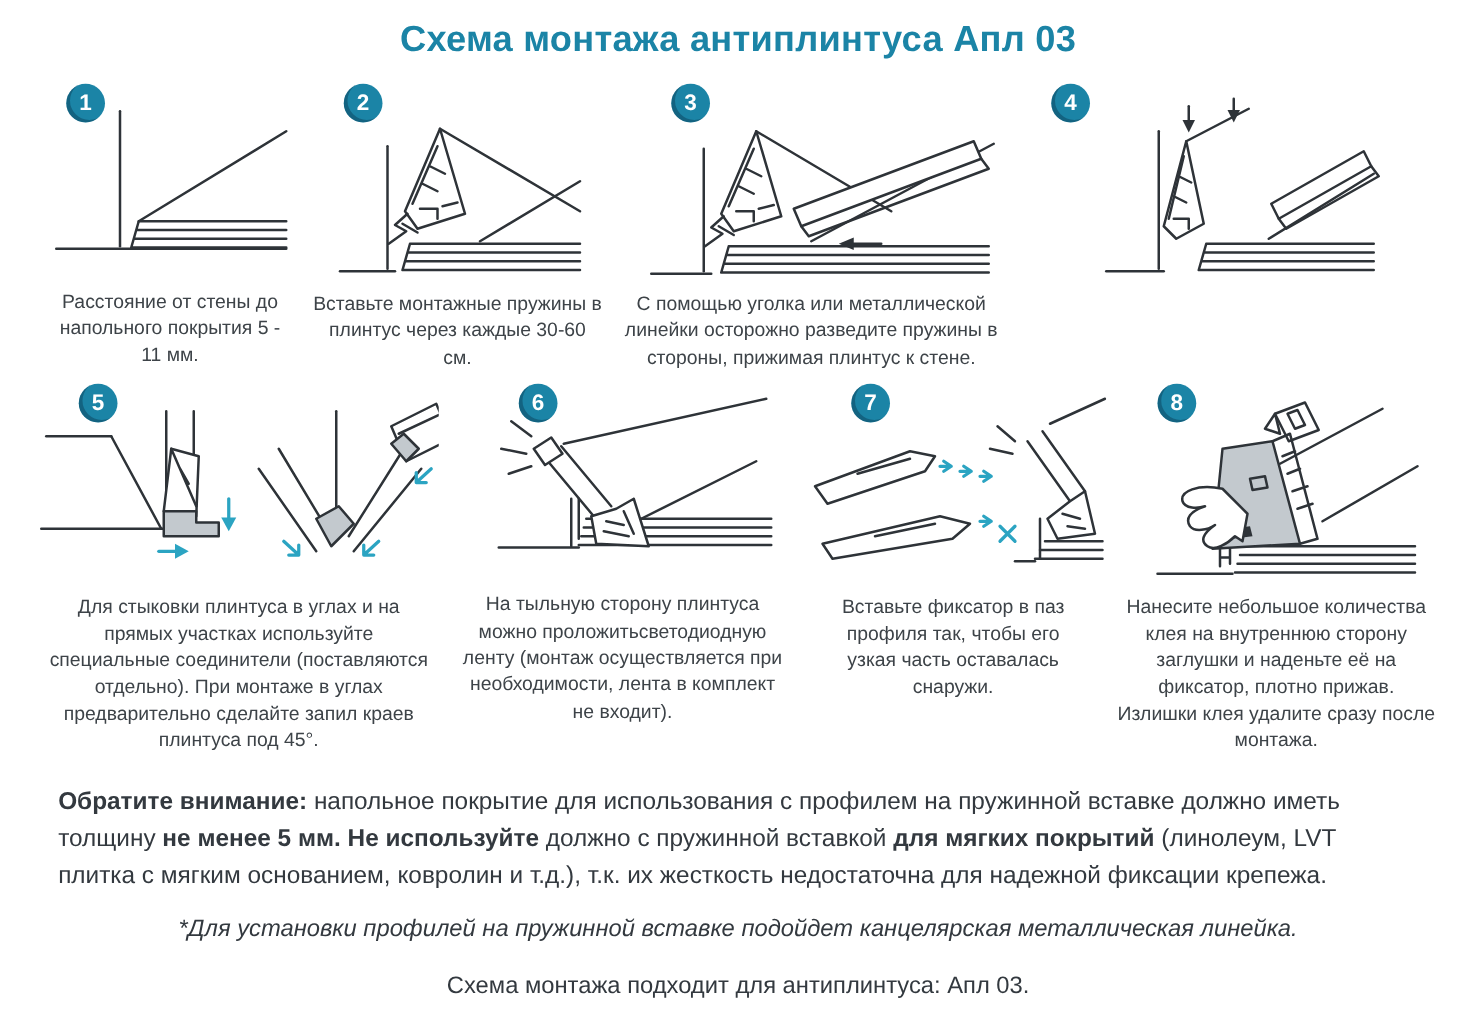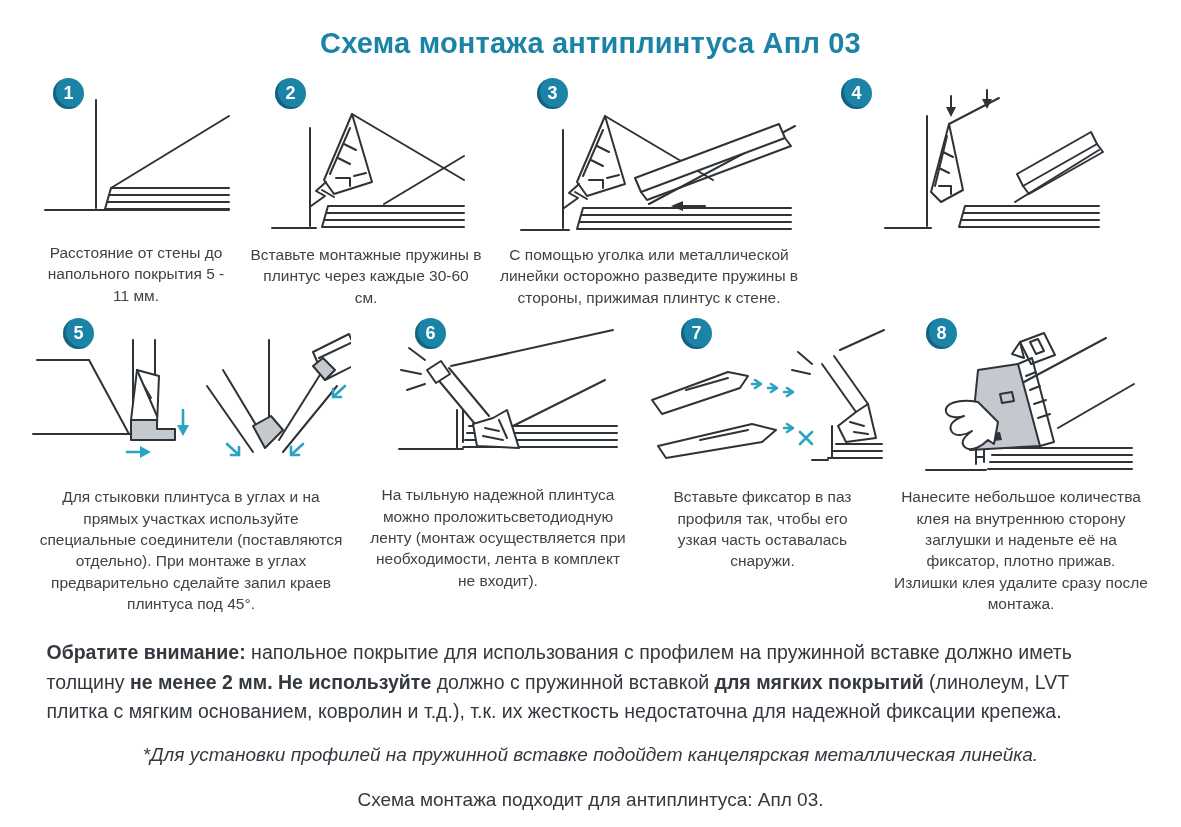--- a/index.html
+++ b/index.html
@@ -5,21 +5,21 @@
   html,body{margin:0;padding:0;background:#fff;}
   .page{
     position:relative;
     width:1181px;height:827px;
     background:#fff;
     font-family:"Liberation Sans", sans-serif;
     color:#343a40;
     overflow:hidden;
   }
   .title{
-    padding-top:27px;
+    padding-top:16px;
     text-align:center;
     font-size:29px;
     font-weight:bold;
     color:#1b84a6;
     letter-spacing:.2px;
   }
   .steps-row{
     display:grid;
     padding:16px 25px 0 25px;
   }
@@ -188,21 +188,21 @@
         <path class="ln" d="M36 22 L52 34 M28 44 L48 48 M34 64 L52 58"></path>
         <path class="ln" d="M78 40 L240 4 M136 102 L232 54"></path>
         <path class="ln" d="M96 100 H244 M94 107 H244 M92 114 H244 M90 121 H244"></path>
         <path class="ln" d="M26 123 H90"></path>
         <path class="ln" d="M84 84 V122 M90 84 V116"></path>
         <path class="ln" d="M62 50 L102 98 M76 42 L116 90"></path>
         <path class="wf" d="M54 44 l14 -9 l9 13 l-14 9 Z"></path>
         <path class="wf" d="M120 92 L100 98 L104 120 L146 122 L134 84 Z"></path>
         <path class="ln" d="M112 102 l14 3 M110 110 l20 4 M126 94 l8 18"></path>
       </svg>
-      <div class="caption cap-w6">На тыльную надежной плинтуса можно проложитьсветодиодную ленту (монтаж осуществляется при необходимости, лента в комплект не входит).</div>
+      <div class="caption cap-w6">На тыльную сторону плинтуса можно проложитьсветодиодную ленту (монтаж осуществляется при необходимости, лента в комплект не входит).</div>
     </div>
 
     <div class="step s7">
       <div class="badge">7</div>
       <svg class="art" width="245" height="152" viewBox="0 0 245 152">
         <path class="wf" d="M12 74 L88 46 L108 50 L100 62 L22 88 Z"></path>
         <path class="ln" d="M46 64 L88 52"></path>
         <path class="wf" d="M18 120 L112 98 L136 104 L122 116 L26 132 Z"></path>
         <path class="ln" d="M60 114 L108 104"></path>
         <path class="ta" d="M112 58 h8 M115 54 l6 4 l-6 4"></path>
@@ -236,21 +236,21 @@
         <path class="gf" d="M72 44 L112 38 L134 120 L64 124 Z"></path>
         <path class="ln" d="M94 68 l12 -2 l2 9 l-12 2 Z"></path>
         <path class="df" d="M78 108 l16 -2 l2 8 l-16 2 Z"></path>
         <path class="wf" d="M72 76 C52 72 38 78 40 86 C42 92 52 92 58 90 C46 94 42 100 46 106 C50 111 60 109 66 105 C56 112 54 118 60 122 C66 126 76 120 82 114 L88 118 L92 96 Z"></path>
         <path class="ln" d="M70 124 v14 M78 124 v12 M70 131 h8"></path>
       </svg>
       <div class="caption cap-w8">Нанесите небольшое количества клея на внутреннюю сторону заглушки и наденьте её на фиксатор, плотно прижав. Излишки клея удалите сразу после монтажа.</div>
     </div>
   </div>
 
-  <p class="notice"><b>Обратите внимание: </b><span>напольное покрытие для использования с профилем на пружинной вставке должно иметь толщину </span><b>не менее 2 мм. Не используйте </b><span>должно с пружинной вставкой </span><b>для мягких покрытий </b><span>(линолеум, LVT плитка с мягким основанием, ковролин и т.д.), т.к. их жесткость недостаточна для надежной фиксации крепежа.</span></p>
+  <p class="notice"><b>Обратите внимание: </b><span>напольное покрытие для использования с профилем на пружинной вставке должно иметь толщину </span><b>не менее 5 мм. Не используйте </b><span>должно с пружинной вставкой </span><b>для мягких покрытий </b><span>(линолеум, LVT плитка с мягким основанием, ковролин и т.д.), т.к. их жесткость недостаточна для надежной фиксации крепежа.</span></p>
 
   <p class="footnote">
     <span>*Для установки профилей на пружинной вставке подойдет канцелярская металлическая линейка.</span><br>
   </p>
 
   <p class="compat">Схема монтажа подходит для антиплинтуса:  Апл 03.</p>
 
 </div>
 
 </body></html>

